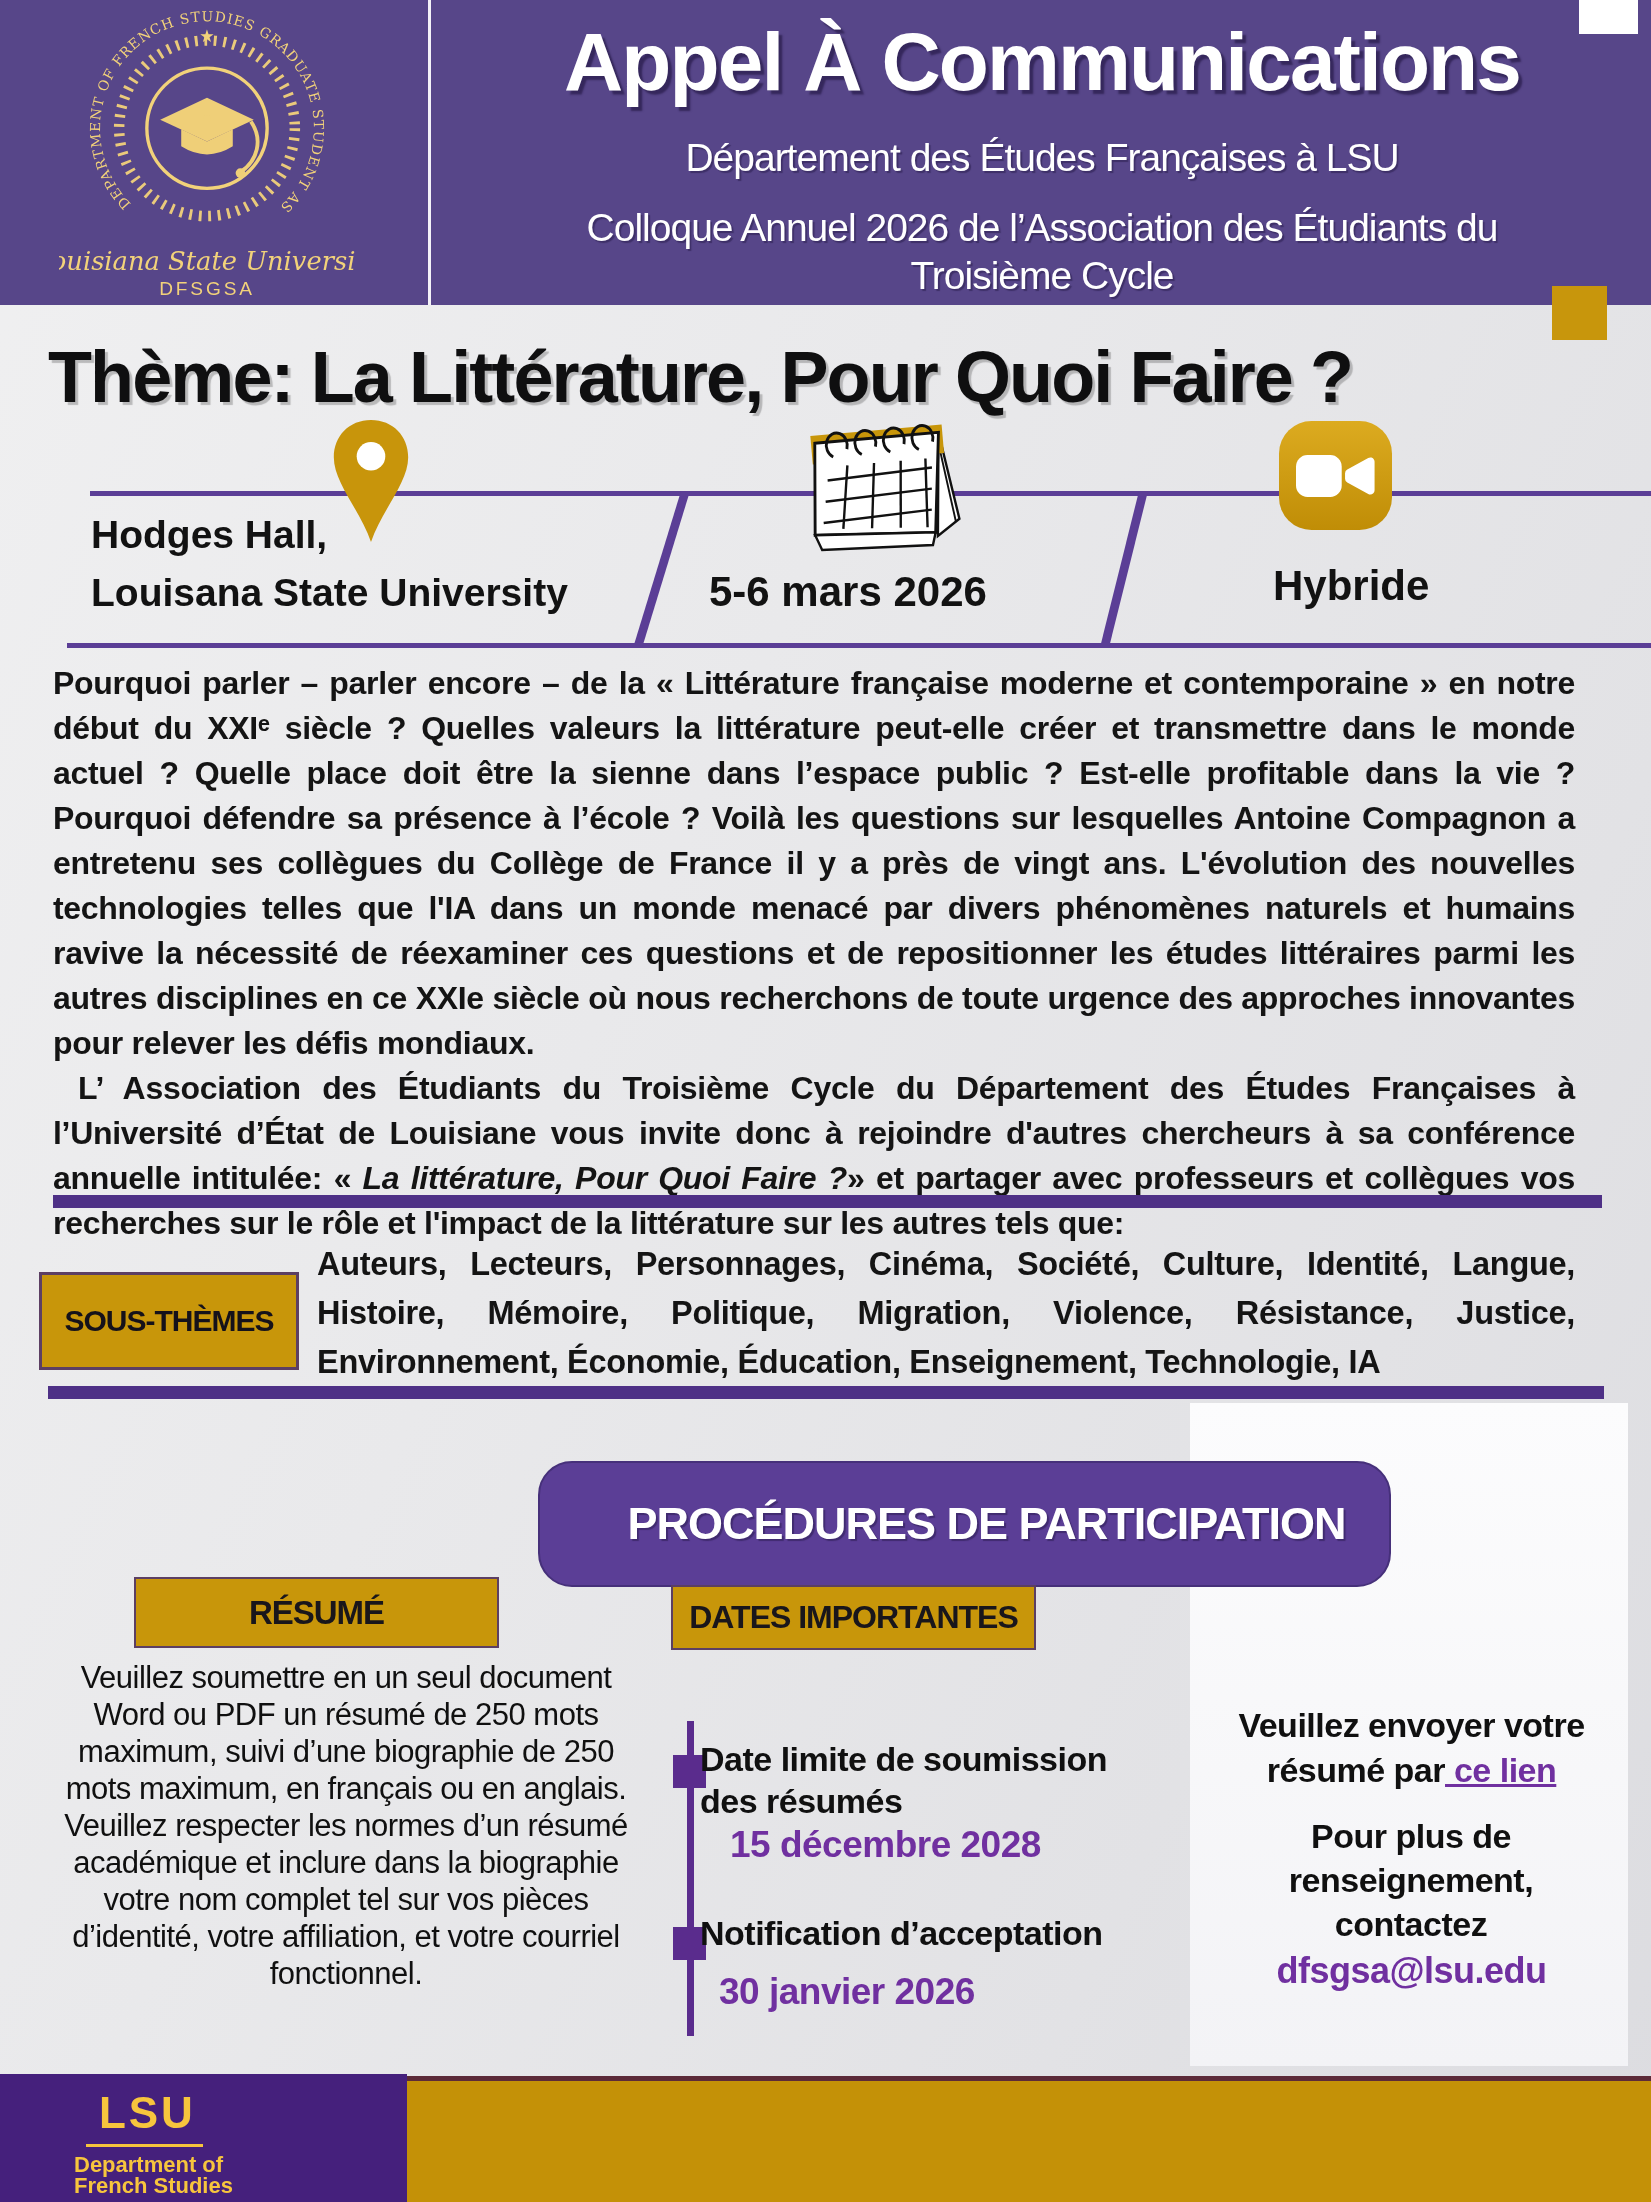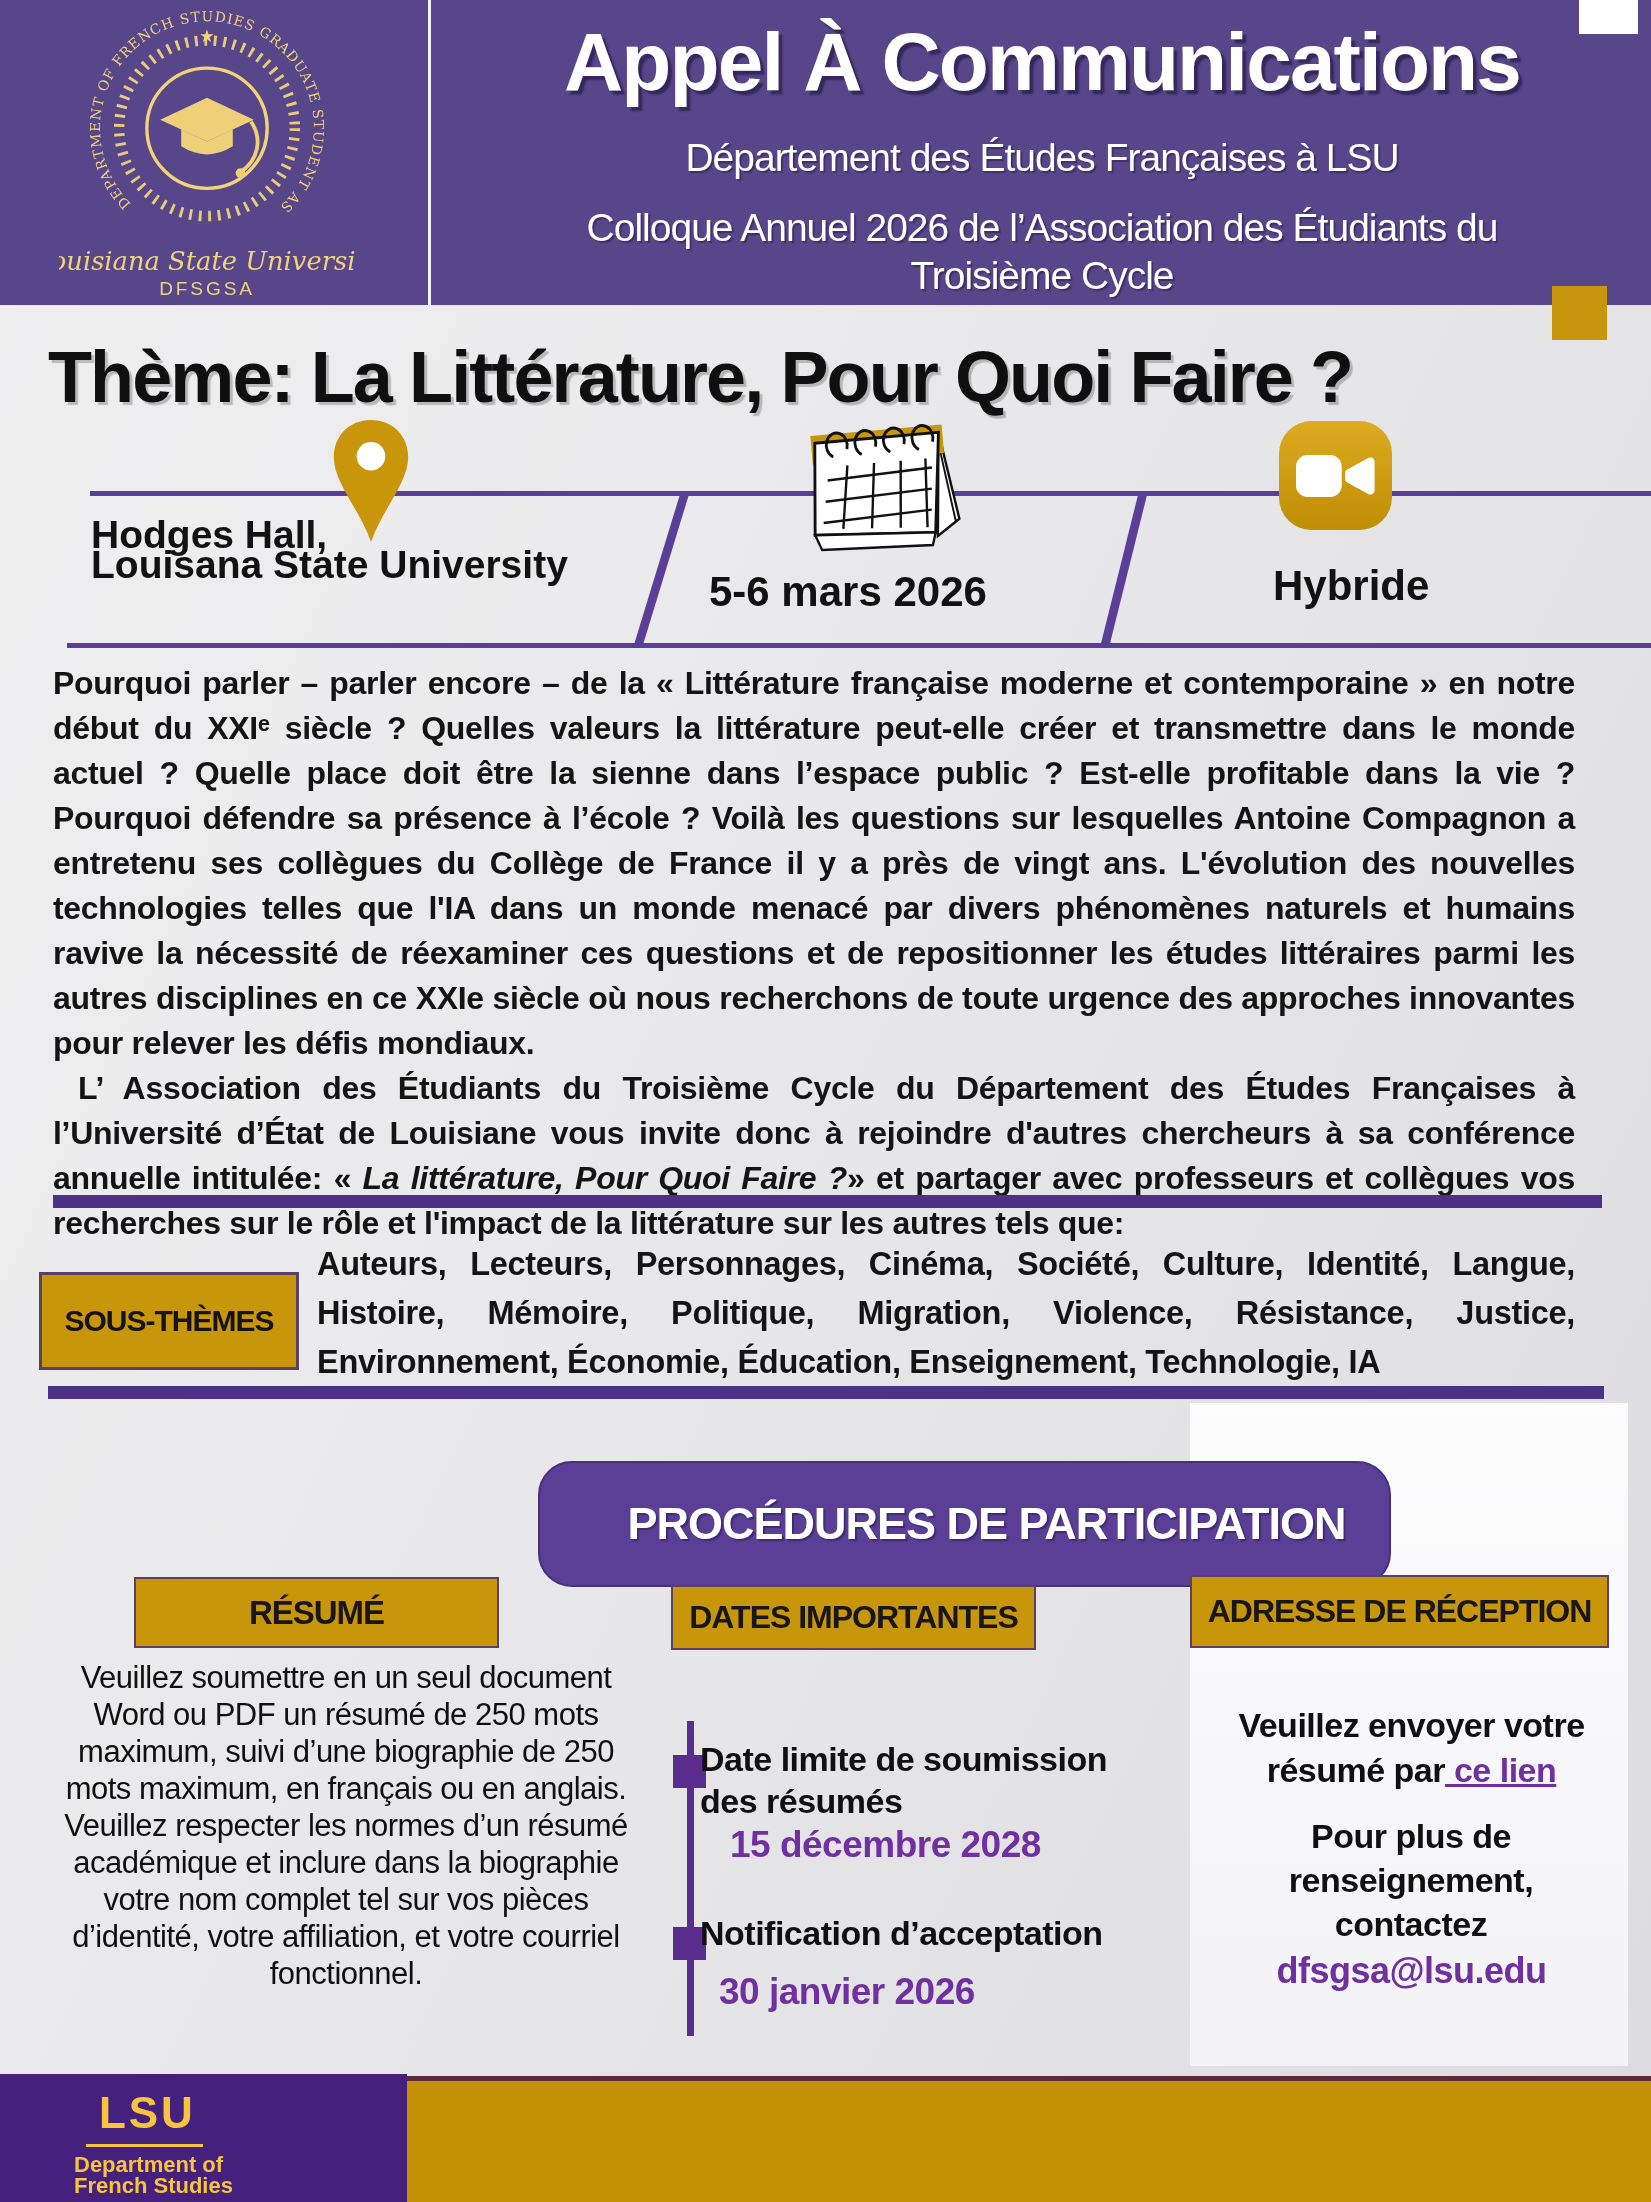--- a/index.html
+++ b/index.html
@@ -32,21 +32,21 @@
 
   
   .info-line{background:#5b3e96;height:4.8px;}
   .line-top{left:90px;top:491px;width:1562px;}
   .line-bottom{left:67px;top:643px;width:1585px;}
   .slant{background:#5b3e96;width:8.6px;height:157px;top:491px;}
   .slant1{left:681px;transform:skewX(-17deg);transform-origin:top left;}
   .slant2{left:1139px;transform:skewX(-14deg);transform-origin:top left;}
   .info-text{color:#121212;font-weight:bold;white-space:nowrap;}
   .loc1{left:91px;top:513px;font-size:39px;}
-  .loc2{left:91px;top:543px;font-size:39px;}
+  .loc2{left:91px;top:571px;font-size:39px;}
   .date-text{left:709px;top:568px;font-size:42px;}
   .mode-text{left:1273px;top:562px;font-size:42px;}
 
   
   .body-text{
     left:53px;top:661px;width:1522px;color:#141414;font-size:32px;font-weight:bold;
     line-height:45px;text-align:justify;letter-spacing:-0.3px;
   }
   .body-text p{margin:0;}
   .body-text .p2{text-indent:25px;}
@@ -224,23 +224,20 @@
   <div class="abs proc-banner">
     <span>PROCÉDURES DE PARTICIPATION</span>
   </div>
 
   <div class="abs gold-header h-dates">
     <span>DATES IMPORTANTES</span>
   </div>
   <div class="abs gold-header h-resume">
     <span>RÉSUMÉ</span>
   </div>
-  <div class="abs gold-header h-address">
-    <span>ADRESSE DE RÉCEPTION</span>
-  </div>
 
   <div class="abs resume-text">
     <div>Veuillez soumettre en un seul document Word ou PDF un résumé de 250 mots maximum, suivi d’une biographie de 250 mots maximum, en français ou en anglais.</div>
     <div>Veuillez respecter  les normes d’un résumé académique et inclure dans la biographie votre nom complet tel sur vos pièces d’identité, votre affiliation, et votre courriel fonctionnel.</div>
   </div>
 
   <div class="abs timeline"></div>
   <div class="abs bullet bullet1"></div>
   <div class="abs bullet bullet2"></div>
   <div class="abs date-label d1-label">Date limite de soumission des résumés</div>

